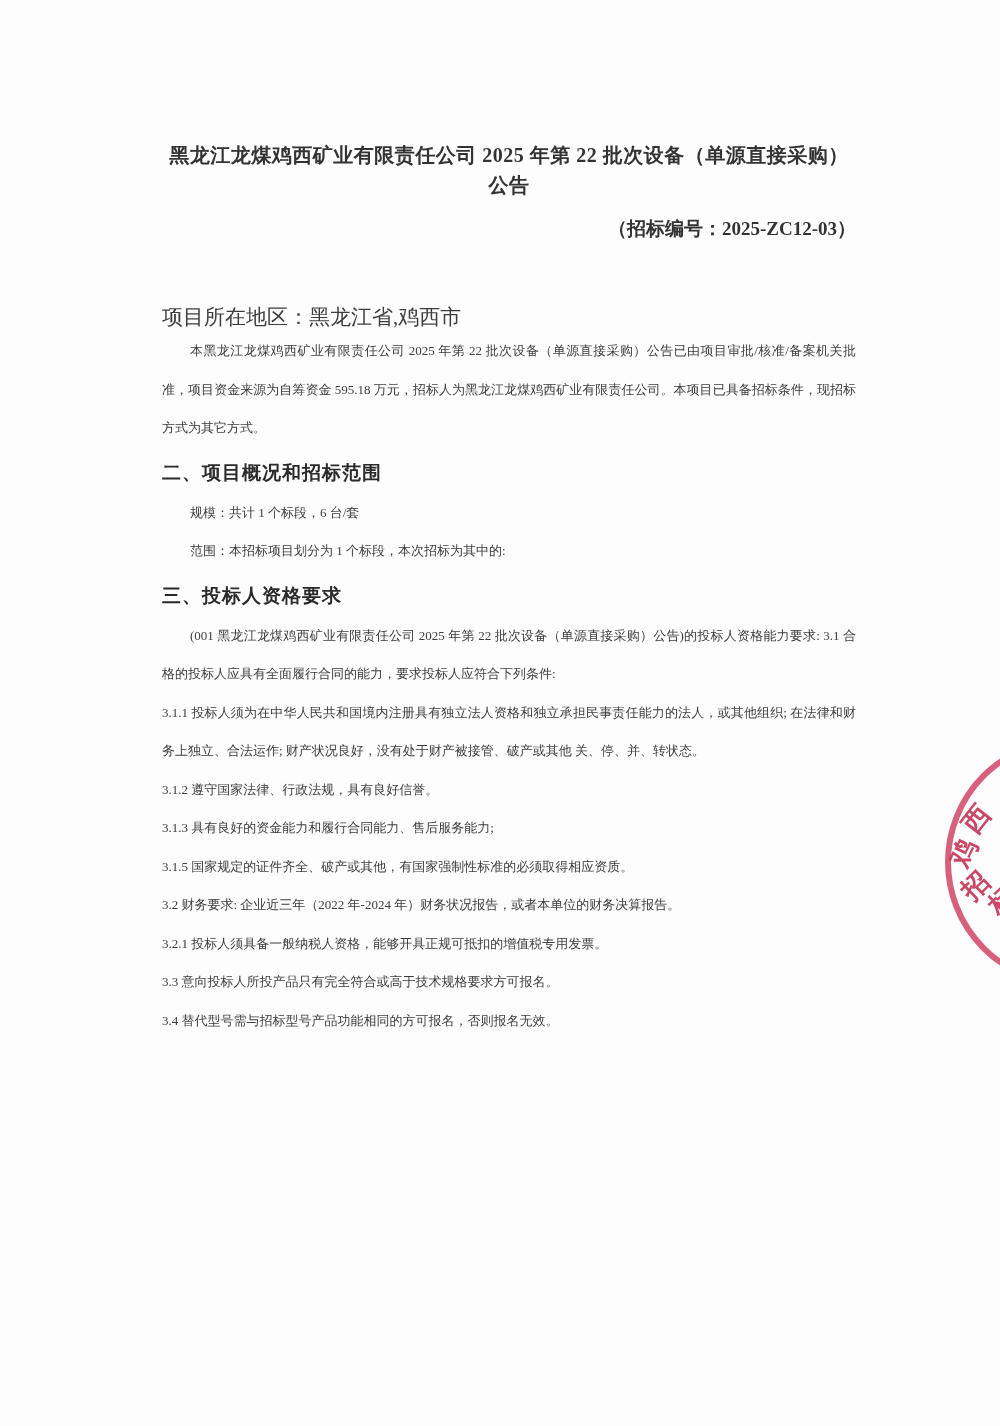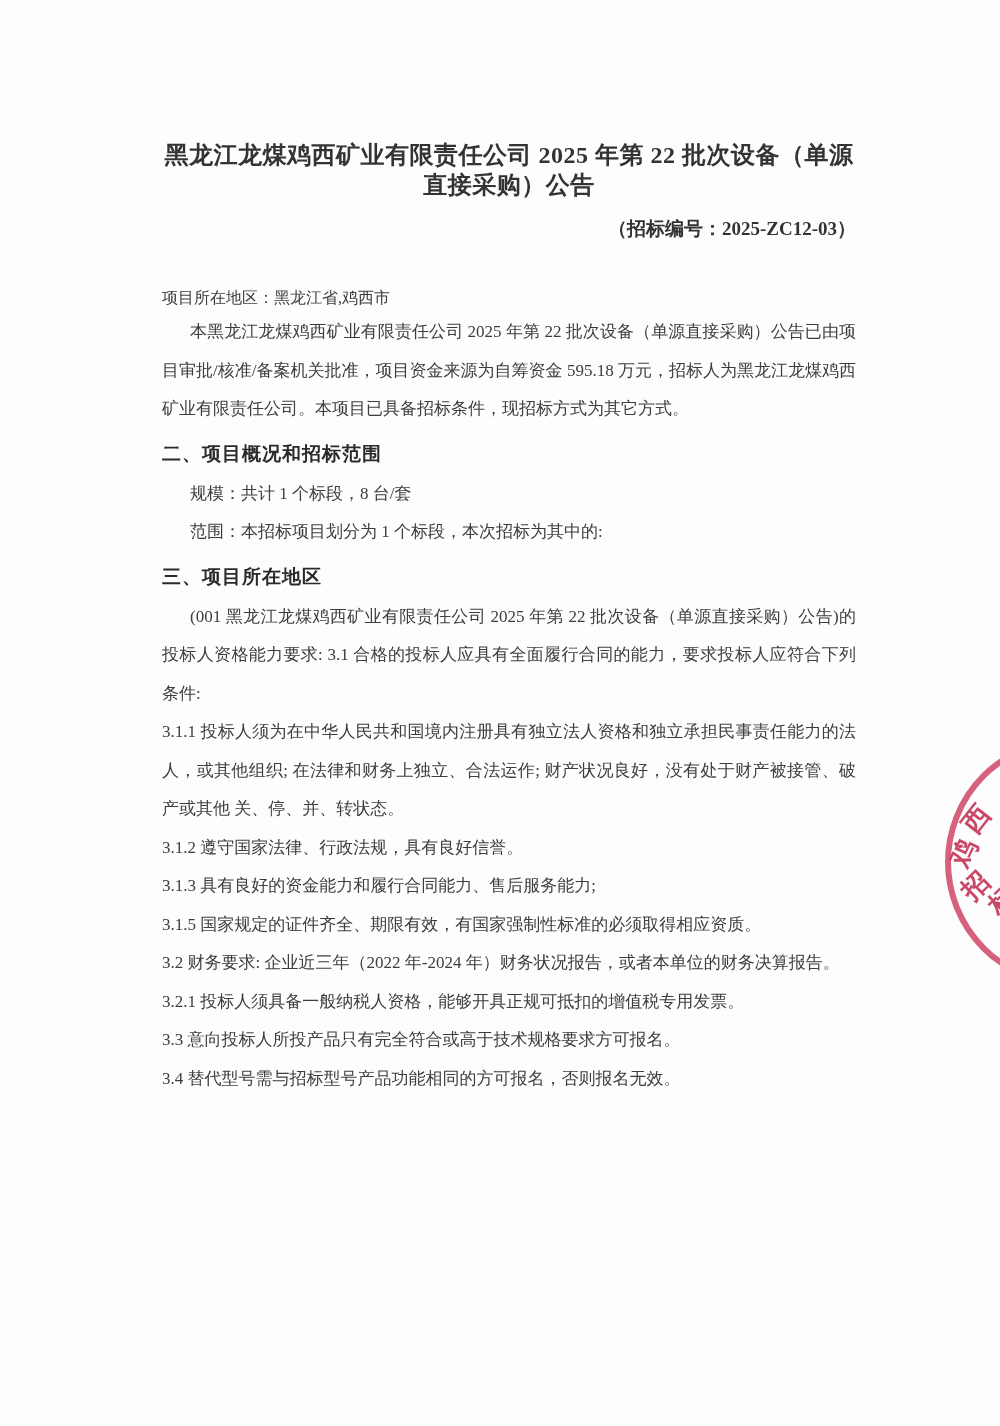--- a/index.html
+++ b/index.html
@@ -17,53 +17,53 @@
     font-family: "Liberation Serif", "DejaVu Serif", serif;
     color: #3d3d3d;
   }
   .content {
     position: absolute;
     left: 162px;
     top: 140px;
     width: 694px;
   }
   .doc-title {
-    font-size: 24px;
+    font-size: 20px;
     line-height: 30px;
     text-align: center;
     letter-spacing: 0.5px;
     color: #333;
     font-weight: 600;
   }
   .doc-subtitle {
     font-size: 19px;
     line-height: 30px;
     text-align: right;
     margin-top: 14px;
     color: #333;
     font-weight: 600;
   }
   .meta-line {
-    margin: 39px 0 0 0;
-    font-size: 16px;
+    margin: 58px 0 0 0;
+    font-size: 21px;
     line-height: 30px;
     color: #3d3d3d;
   }
   .sec-heading {
     font-family: "Liberation Sans", "DejaVu Sans", sans-serif;
     font-size: 19px;
     line-height: 30px;
     font-weight: bold;
     color: #2a2a2a;
     margin: 10px 0 6px 0;
     letter-spacing: 1px;
   }
   .para {
     margin: 0;
-    font-size: 17px;
+    font-size: 13px;
     line-height: 38.5px;
     text-align: justify;
     color: #3d3d3d;
   }
   .indent {
     text-indent: 28px;
   }
   .em-oblique {
     font-style: italic;
   }
@@ -104,37 +104,37 @@
 
     <div class="doc-subtitle">（招标编号：2025-ZC12-03）</div>
 
     <p class="meta-line">项目所在地区：黑龙江省,鸡西市</p>
 
 
     <p class="para indent">本黑龙江龙煤鸡西矿业有限责任公司 2025 年第 22 批次设备（单源直接采购）公告已由项目审批/核准/备案机关批准，项目资金来源为自筹资金 595.18 万元，招标人为黑龙江龙煤鸡西矿业有限责任公司。本项目已具备招标条件，现招标方式为其它方式。</p>
 
     <h2 class="sec-heading">二、项目概况和招标范围</h2>
 
-    <p class="para indent">规模：共计 1 个标段，8 台/套</p>
+    <p class="para indent">规模：共计 1 个标段，6 台/套</p>
 
     <p class="para indent">范围：本招标项目划分为 1 个标段，本次招标为其中的:</p>
 
 
-    <h2 class="sec-heading">三、项目所在地区</h2>
+    <h2 class="sec-heading">三、投标人资格要求</h2>
 
     <p class="para indent">(001 黑龙江龙煤鸡西矿业有限责任公司 2025 年第 22 批次设备（单源直接采购）公告)的投标人资格能力要求: 3.1 合格的投标人应具有全面履行合同的能力，要求投标人应符合下列条件:</p>
 
     <p class="para">3.1.1 投标人须为在中华人民共和国境内注册具有独立法人资格和独立承担民事责任能力的法人，或其他组织; 在法律和财务上独立、合法运作; 财产状况良好，没有处于财产被接管、破产或其他 关、停、并、转状态。</p>
 
     <p class="para">3.1.2 遵守国家法律、行政法规，具有良好信誉。</p>
 
     <p class="para">3.1.3 具有良好的资金能力和履行合同能力、售后服务能力;</p>
 
 
-    <p class="para">3.1.5 国家规定的证件齐全、期限有效，有国家强制性标准的必须取得相应资质。</p>
+    <p class="para">3.1.5 国家规定的证件齐全、破产或其他，有国家强制性标准的必须取得相应资质。</p>
 
     <p class="para">3.2 财务要求: 企业近三年（2022 年-2024 年）财务状况报告，或者本单位的财务决算报告。</p>
 
     <p class="para">3.2.1 投标人须具备一般纳税人资格，能够开具正规可抵扣的增值税专用发票。</p>
 
     <p class="para">3.3 意向投标人所投产品只有完全符合或高于技术规格要求方可报名。</p>
 
     <p class="para">3.4 替代型号需与招标型号产品功能相同的方可报名，否则报名无效。</p>
 
 

